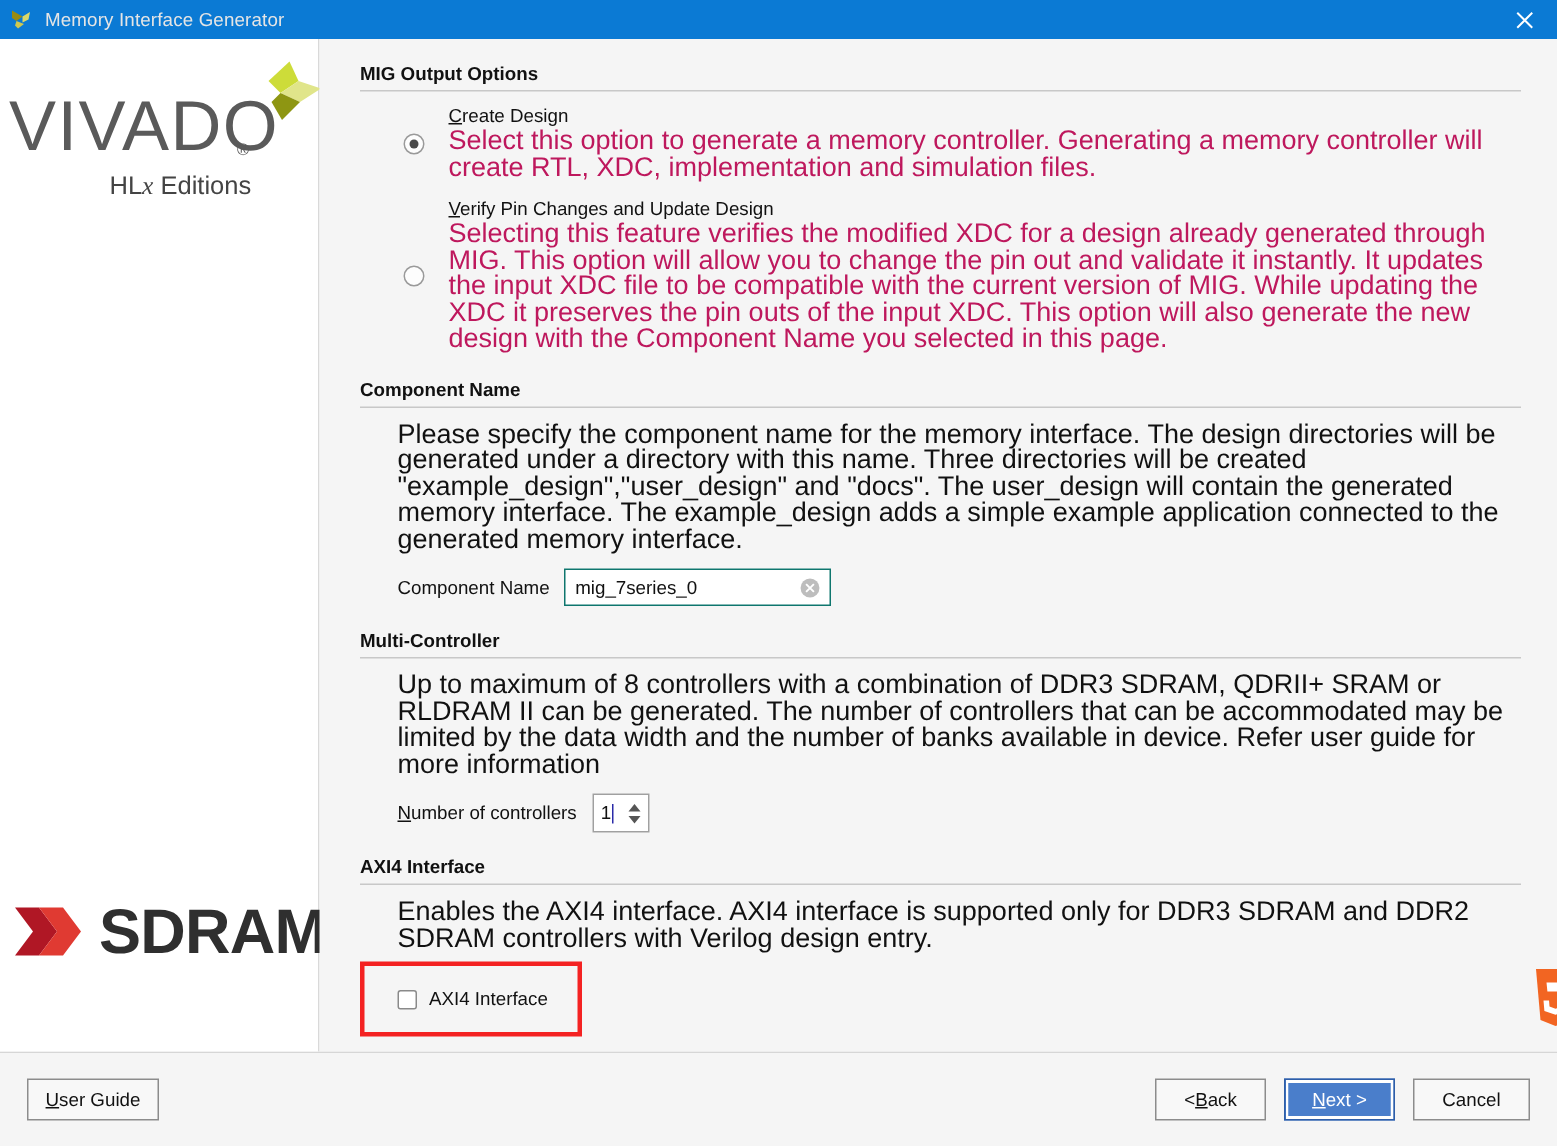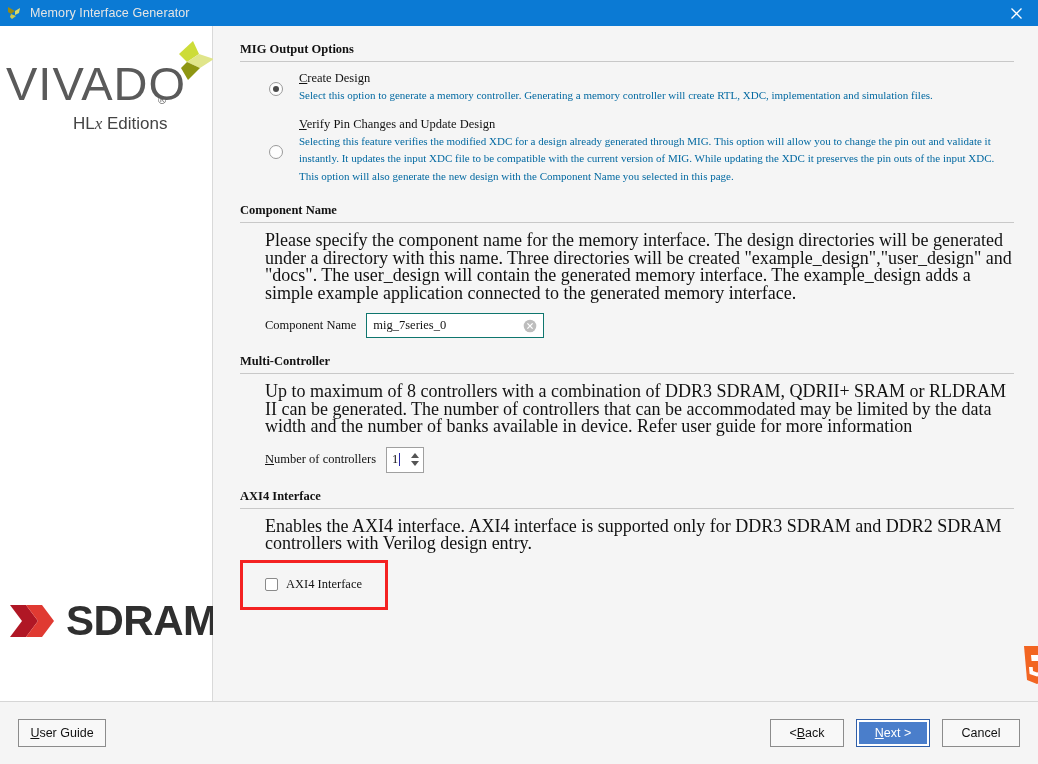--- a/index.html
+++ b/index.html
@@ -120,21 +120,20 @@
     z-index: 5;
   }
 
   
   .content {
     flex: 1 1 auto;
     background: #f5f5f5;
     position: relative;
     padding: 0;
     overflow: hidden;
-    font-family: Liberation Serif, serif;
   }
   .content-inner {
     padding: 16px 24px 0 27px;
   }
 
   .section { margin-bottom: 0; }
 
   .section-header {
     font-size: 12.5px;
     font-weight: bold;
@@ -181,22 +180,22 @@
   }
   .radio-body { flex: 1 1 auto; padding-right: 6px; }
   .radio-label {
     font-size: 12.5px;
     color: #111;
     margin-bottom: 1px;
   }
   .mnem { text-decoration: underline; }
 
   .desc {
-    font-size: 11px;
-    color: #0369a1;
+    font-size: 18px;
+    color: #be185d;
     line-height: 17.5px;
   }
 
   .indent { margin-left: 25px; }
 
   
   .field-row {
     display: flex; align-items: center;
     margin-top: 11px;
   }

